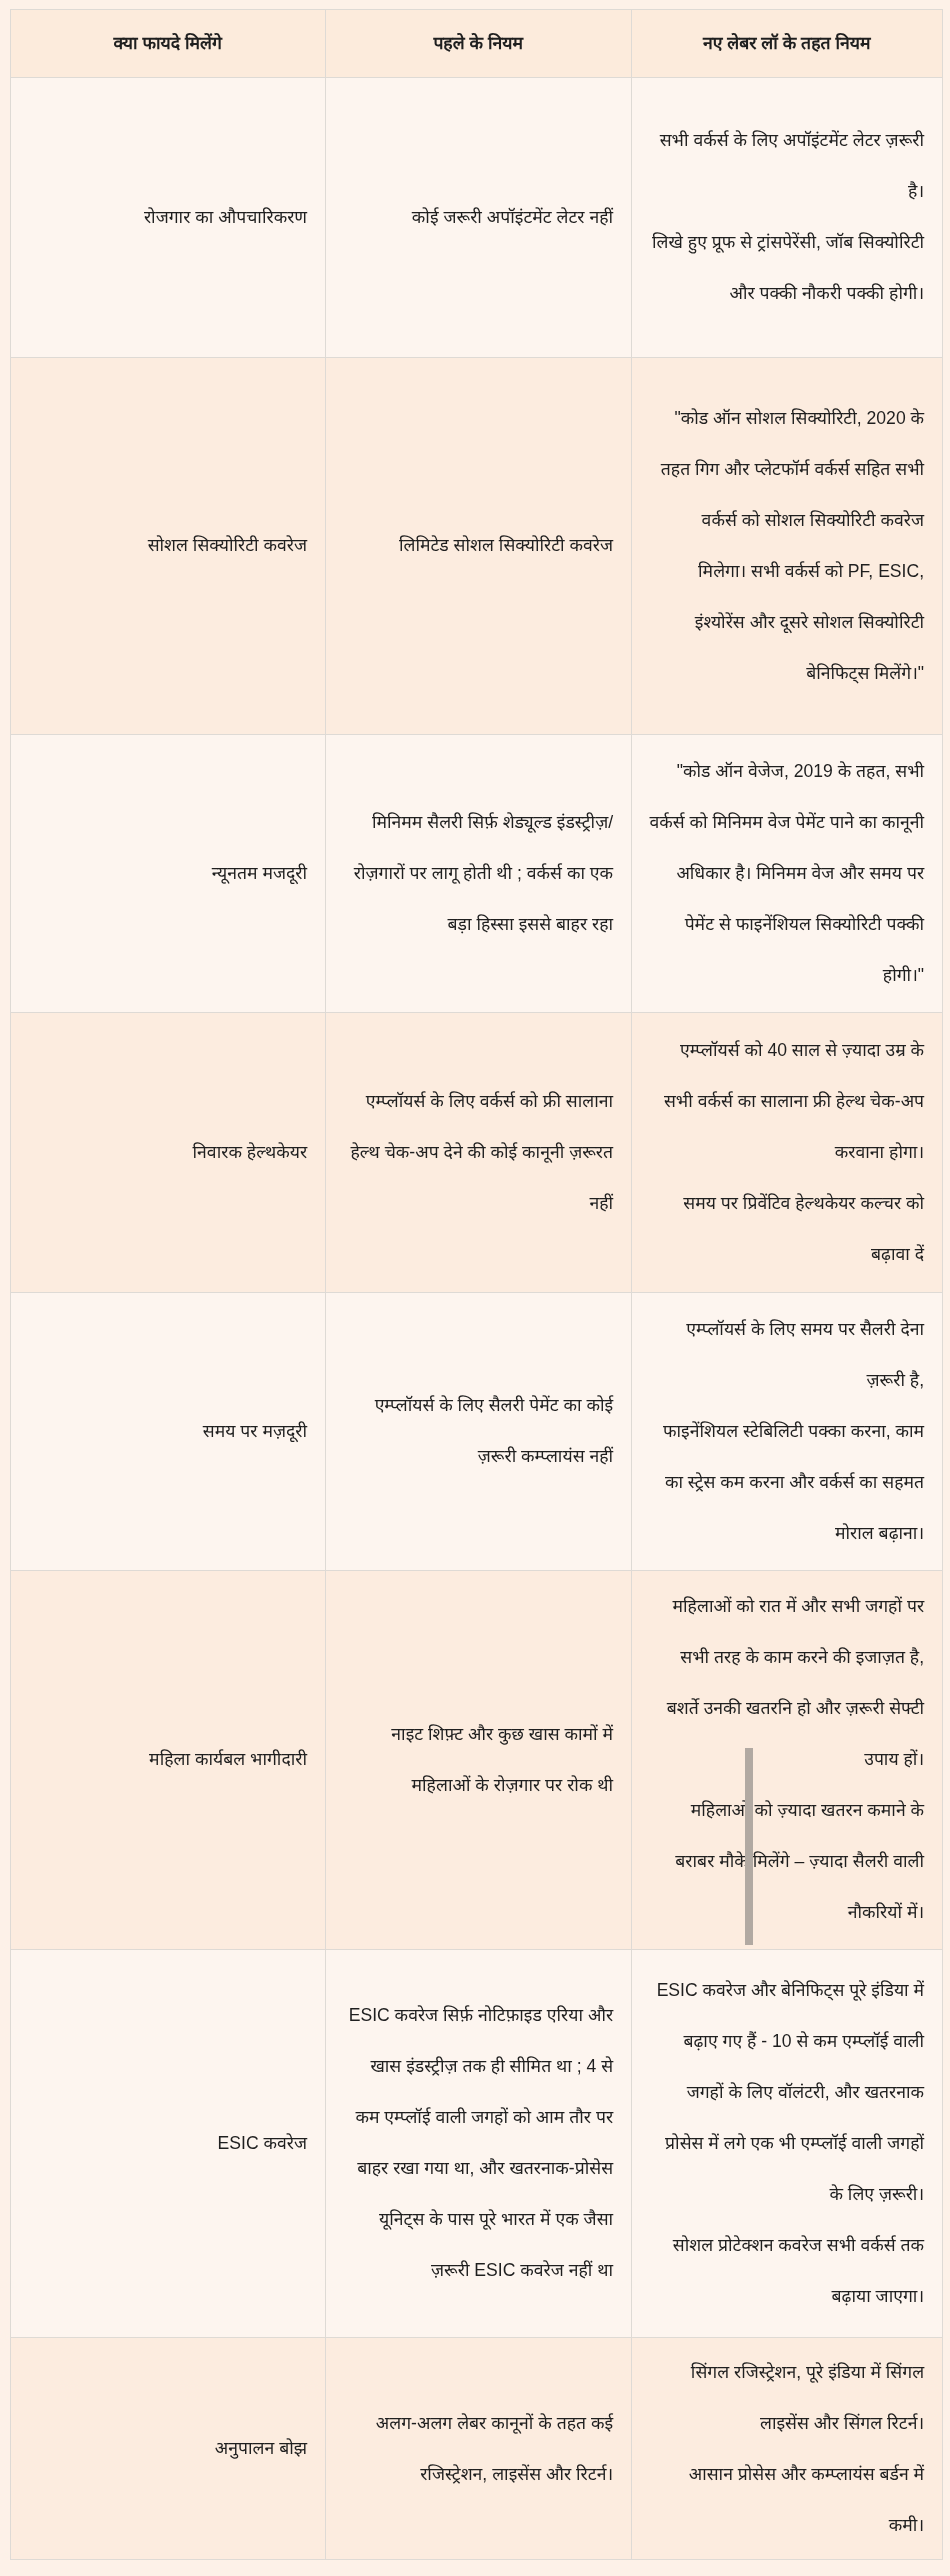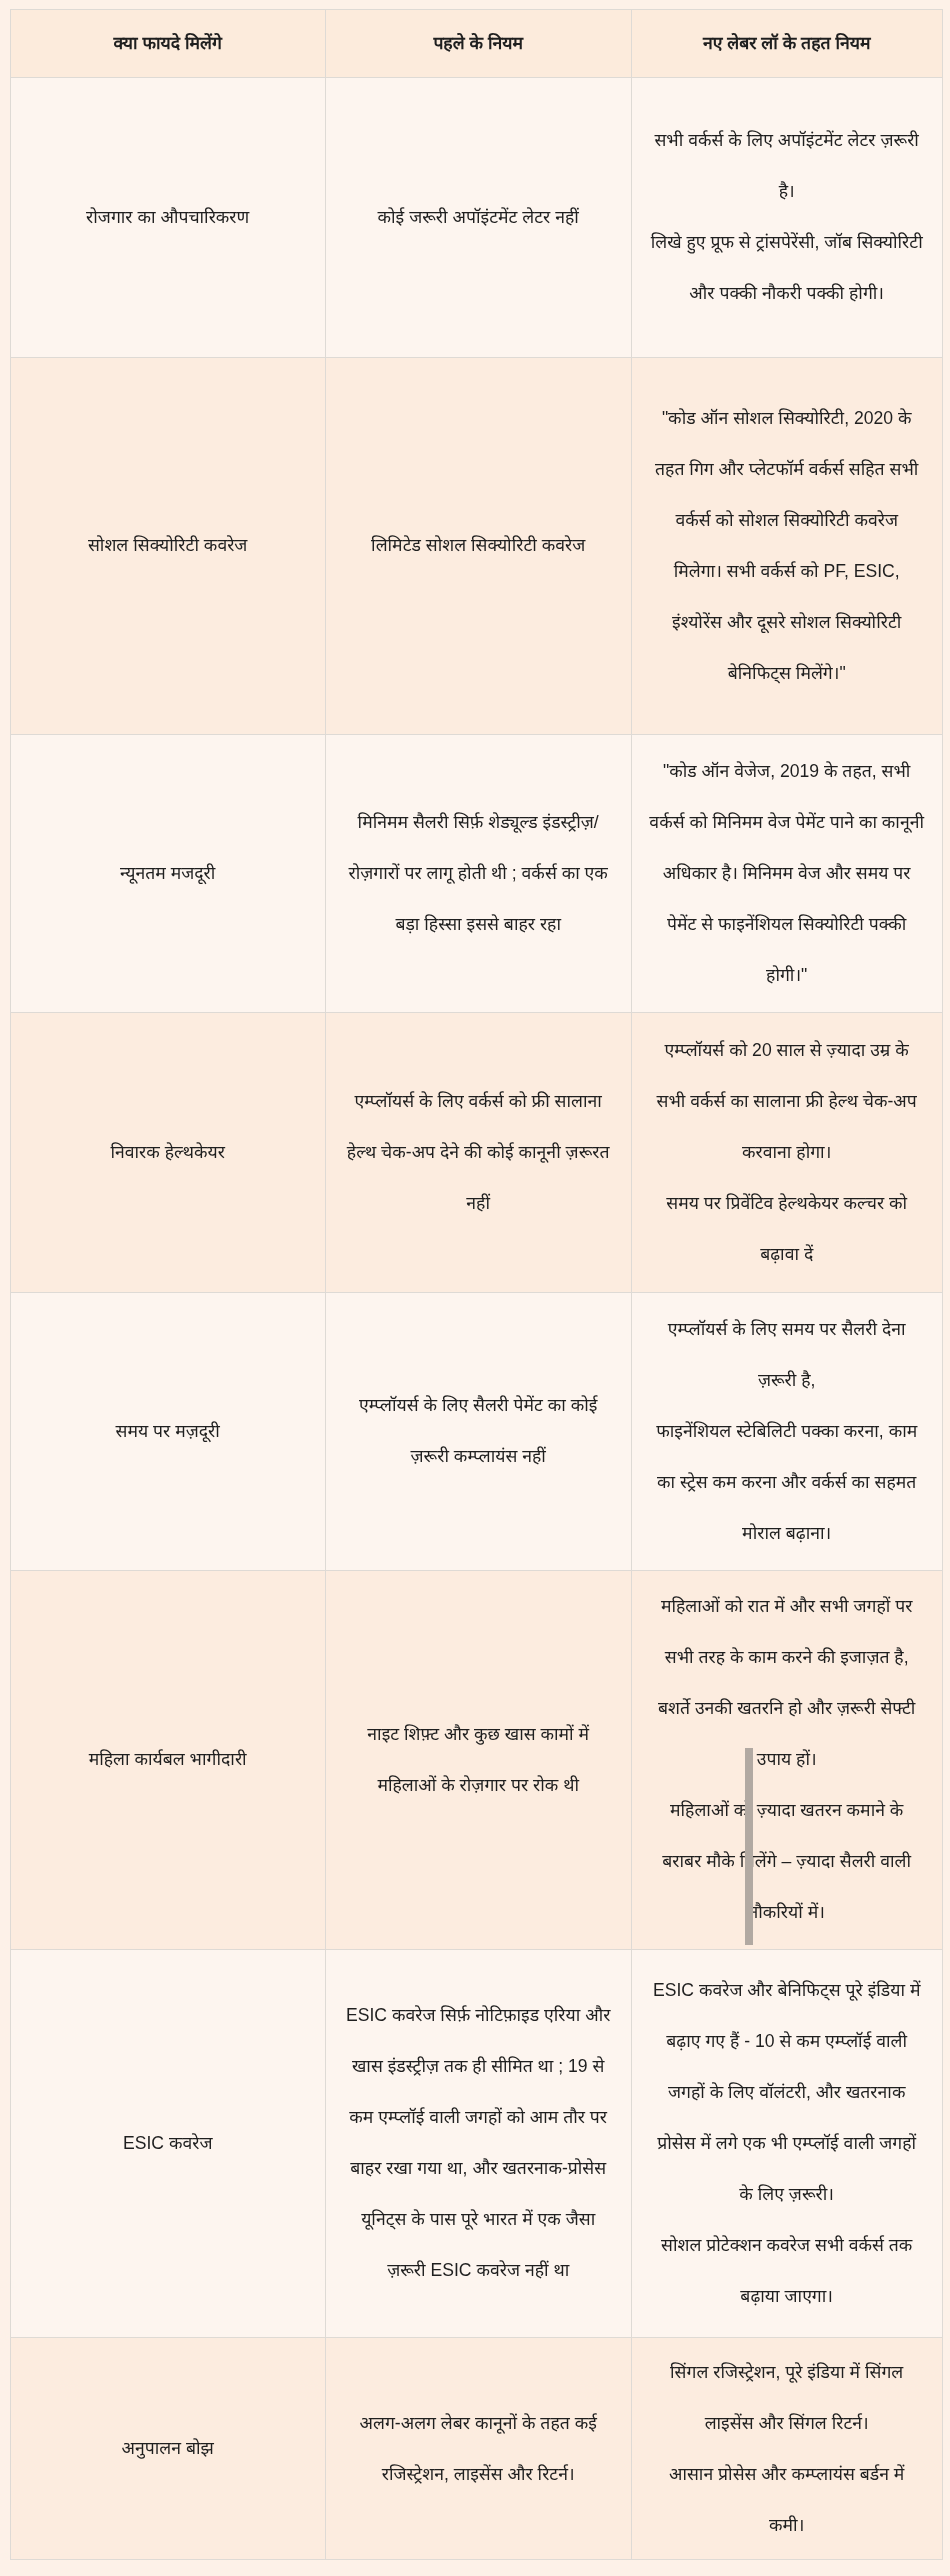--- a/index.html
+++ b/index.html
@@ -41,21 +41,21 @@
     background:var(--header-bg);
     font-weight:bold;
     text-align:center;
     vertical-align:middle;
     height:67px;
     padding:0 8.8px;
     line-height:1.4;
   }
   tbody td{
     vertical-align:middle;
-    text-align:center;
+    text-align:right;
     padding:8.8px 17.6px;
     line-height:2.9;
   }
   tbody tr:nth-child(odd){background:var(--row-odd-bg);}
   tbody tr:nth-child(even){background:var(--row-even-bg);}
   tbody tr:nth-child(1){height:280px;}
   tbody tr:nth-child(2){height:377px;}
   tbody tr:nth-child(3){height:278px;}
   tbody tr:nth-child(4){height:280px;}
   tbody tr:nth-child(5){height:278px;}
@@ -126,21 +126,21 @@
             </td>
           </tr>
           <tr>
             <td>
               <p>निवारक हेल्थकेयर</p>
             </td>
             <td>
               <p>एम्प्लॉयर्स के लिए वर्कर्स को फ्री सालाना हेल्थ चेक-अप देने की कोई कानूनी ज़रूरत नहीं</p>
             </td>
             <td>
-              <p>एम्प्लॉयर्स को 20 साल से ज़्यादा उम्र के सभी वर्कर्स का सालाना फ्री हेल्थ चेक-अप करवाना होगा।</p>
+              <p>एम्प्लॉयर्स को 40 साल से ज़्यादा उम्र के सभी वर्कर्स का सालाना फ्री हेल्थ चेक-अप करवाना होगा।</p>
               <p>समय पर प्रिवेंटिव हेल्थकेयर कल्चर को बढ़ावा दें</p>
             </td>
           </tr>
           <tr>
             <td>
               <p>समय पर मज़दूरी</p>
             </td>
             <td>
               <p>एम्प्लॉयर्स के लिए सैलरी पेमेंट का कोई ज़रूरी कम्प्लायंस नहीं</p>
             </td>
@@ -159,21 +159,21 @@
             <td>
               <p>महिलाओं को रात में और सभी जगहों पर सभी तरह के काम करने की इजाज़त है, बशर्ते उनकी खतरनि हो और ज़रूरी सेफ्टी उपाय हों।</p>
               <p>महिलाओं को ज़्यादा खतरन कमाने के बराबर मौके मिलेंगे – ज़्यादा सैलरी वाली नौकरियों में।</p>
             </td>
           </tr>
           <tr>
             <td>
               <p>ESIC कवरेज</p>
             </td>
             <td>
-              <p>ESIC कवरेज सिर्फ़ नोटिफ़ाइड एरिया और खास इंडस्ट्रीज़ तक ही सीमित था ; 19 से कम एम्प्लॉई वाली जगहों को आम तौर पर बाहर रखा गया था, और खतरनाक-प्रोसेस यूनिट्स के पास पूरे भारत में एक जैसा ज़रूरी ESIC कवरेज नहीं था</p>
+              <p>ESIC कवरेज सिर्फ़ नोटिफ़ाइड एरिया और खास इंडस्ट्रीज़ तक ही सीमित था ; 4 से कम एम्प्लॉई वाली जगहों को आम तौर पर बाहर रखा गया था, और खतरनाक-प्रोसेस यूनिट्स के पास पूरे भारत में एक जैसा ज़रूरी ESIC कवरेज नहीं था</p>
             </td>
             <td>
               <p>ESIC कवरेज और बेनिफिट्स पूरे इंडिया में बढ़ाए गए हैं - 10 से कम एम्प्लॉई वाली जगहों के लिए वॉलंटरी, और खतरनाक प्रोसेस में लगे एक भी एम्प्लॉई वाली जगहों के लिए ज़रूरी।</p>
               <p>सोशल प्रोटेक्शन कवरेज सभी वर्कर्स तक बढ़ाया जाएगा।</p>
             </td>
           </tr>
           <tr>
             <td>
               <p>अनुपालन बोझ</p>
             </td>

